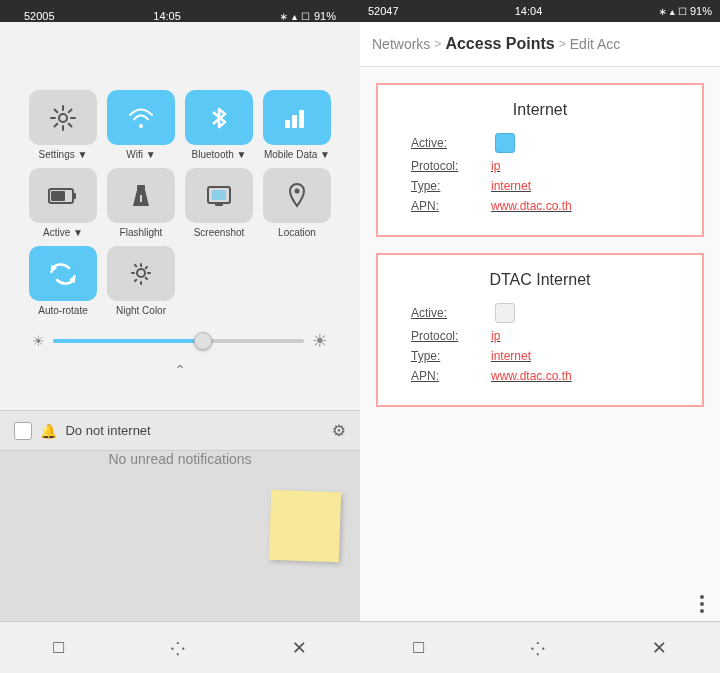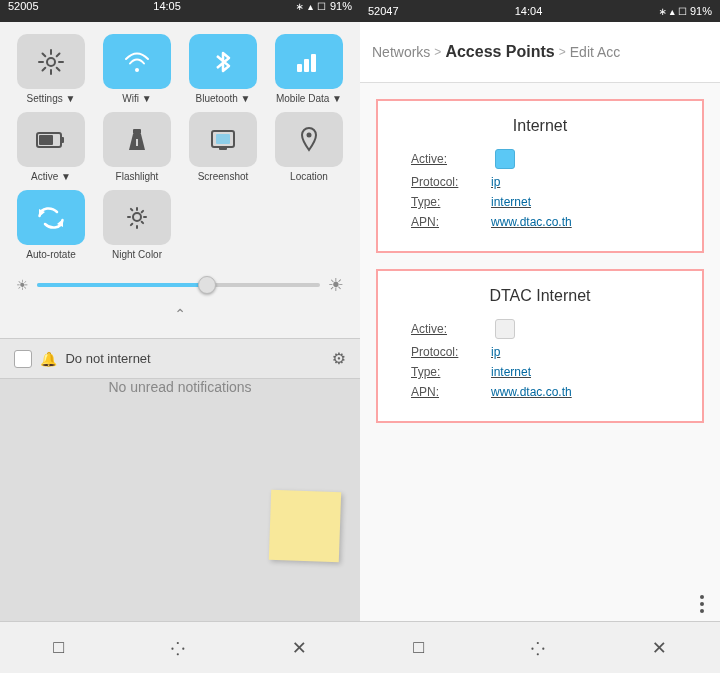--- a/index.html
+++ b/index.html
@@ -18,42 +18,43 @@
       height: 673px;
       background: #f2f2f2;
       display: flex;
       flex-direction: column;
     }
 
     .status-bar-left {
       height: 22px;
       background: #2d2d2d;
       display: flex;
-      align-items: flex-start;
+      align-items: flex-end;
       justify-content: space-between;
-      padding: 0 8px;
+      padding: 0 24px;
       color: white;
       font-size: 11px;
     }
 
     .status-bar-left .left-info {
       display: flex;
       align-items: center;
       gap: 4px;
     }
 
     .status-bar-left .right-info {
       display: flex;
       align-items: center;
       gap: 4px;
     }
 
     .quick-controls {
       background: #f2f2f2;
-      padding: 12px;
+      padding: 28px;
+      margin-top: 40px;
     }
 
     .controls-grid {
       display: grid;
       grid-template-columns: repeat(4, 1fr);
       gap: 8px;
       margin-bottom: 8px;
     }
 
     .control-item {
@@ -243,21 +244,21 @@
       background: #2d2d2d;
       display: flex;
       align-items: center;
       justify-content: space-between;
       padding: 0 8px;
       color: white;
       font-size: 11px;
     }
 
     .breadcrumb-bar {
-      height: 61px;
+      height: 45px;
       background: white;
       display: flex;
       align-items: center;
       padding: 0 12px;
       border-bottom: 1px solid #ddd;
       gap: 4px;
     }
 
     .breadcrumb-item {
       font-size: 14px;
@@ -308,21 +309,21 @@
       text-decoration: underline;
     }
 
     .apn-field-label {
       font-weight: 500;
       min-width: 80px;
       color: #555;
     }
 
     .apn-field-value {
-      color: #0369a1;
+      color: #ef4444;
     }
 
     .active-checkbox {
       width: 20px;
       height: 20px;
       border-radius: 3px;
       display: inline-block;
       margin-left: 4px;
     }
 

